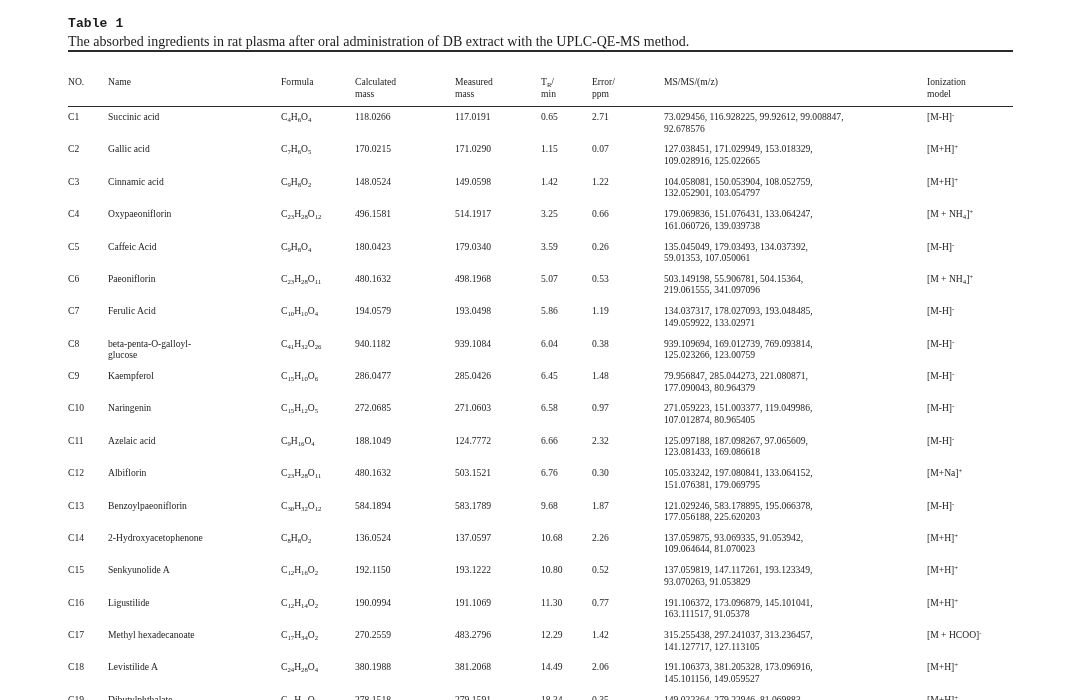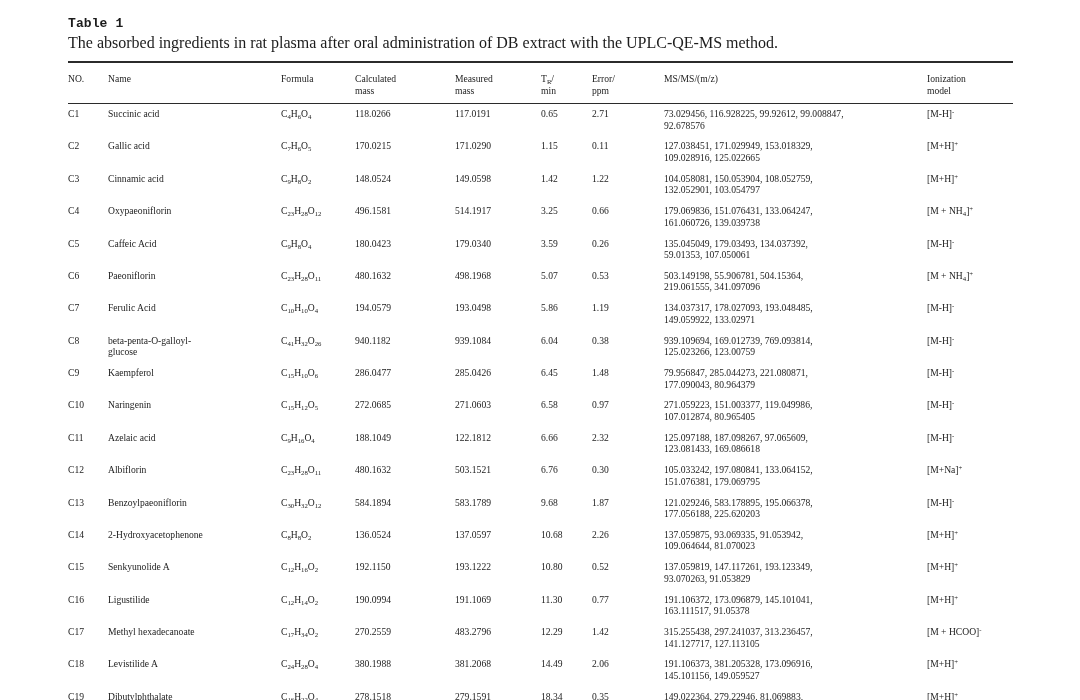--- a/index.html
+++ b/index.html
@@ -18,22 +18,22 @@
     width: 1013px;
   }
   .table-label {
     font-size: 13px;
     font-weight: bold;
     letter-spacing: 0.1px;
     margin: 4px 0 3px 0;
     font-family: Liberation Mono, monospace;
   }
   .table-caption {
-    font-size: 16px;
-    margin: 0 0 9px 0;
+    font-size: 14px;
+    margin: 0 0 0 0;
   }
   table.data {
     border-collapse: collapse;
     table-layout: fixed;
     width: 945px;
     border-top: 2px solid #2b2b2b;
     border-bottom: 3px solid #4a4a4a;
     font-size: 9.6px;
   }
   col.c-no      { width: 40px; }
@@ -42,21 +42,21 @@
   col.c-calc    { width: 100px; }
   col.c-meas    { width: 86px; }
   col.c-tr      { width: 51px; }
   col.c-error   { width: 72px; }
   col.c-msms    { width: 263px; }
   col.c-ion     { width: 86px; }
   thead th {
     text-align: left;
     font-weight: normal;
     vertical-align: top;
-    padding: 10px 8px 7px 0;
+    padding: 24px 8px 7px 0;
     border-bottom: 1.5px solid #2b2b2b;
     line-height: 11.5px;
     white-space: pre-line;
   }
   tbody td {
     vertical-align: top;
     padding: 4px 8px 5.2px 0;
     line-height: 11.6px;
     white-space: pre-line;
     overflow: hidden;
@@ -122,21 +122,21 @@
     <td>[M-H]<sup>-</sup></td>
   </tr>
 
   <tr>
     <td>C2</td>
     <td>Gallic acid</td>
     <td>C<sub>7</sub>H<sub>6</sub>O<sub>5</sub></td>
     <td>170.0215</td>
     <td>171.0290</td>
     <td>1.15</td>
-    <td>0.11</td>
+    <td>0.07</td>
     <td>127.038451, 171.029949, 153.018329,
 109.028916, 125.022665</td>
     <td>[M+H]<sup>+</sup></td>
   </tr>
 
   <tr>
     <td>C3</td>
     <td>Cinnamic acid</td>
     <td>C<sub>9</sub>H<sub>8</sub>O<sub>2</sub></td>
     <td>148.0524</td>
@@ -238,21 +238,21 @@
     <td>271.059223, 151.003377, 119.049986,
 107.012874, 80.965405</td>
     <td>[M-H]<sup>-</sup></td>
   </tr>
 
   <tr>
     <td>C11</td>
     <td>Azelaic acid</td>
     <td>C<sub>9</sub>H<sub>16</sub>O<sub>4</sub></td>
     <td>188.1049</td>
-    <td>122.1812</td>
+    <td>124.7772</td>
     <td>6.66</td>
     <td>2.32</td>
     <td>125.097188, 187.098267, 97.065609,
 123.081433, 169.086618</td>
     <td>[M-H]<sup>-</sup></td>
   </tr>
 
   <tr>
     <td>C12</td>
     <td>Albiflorin</td>

